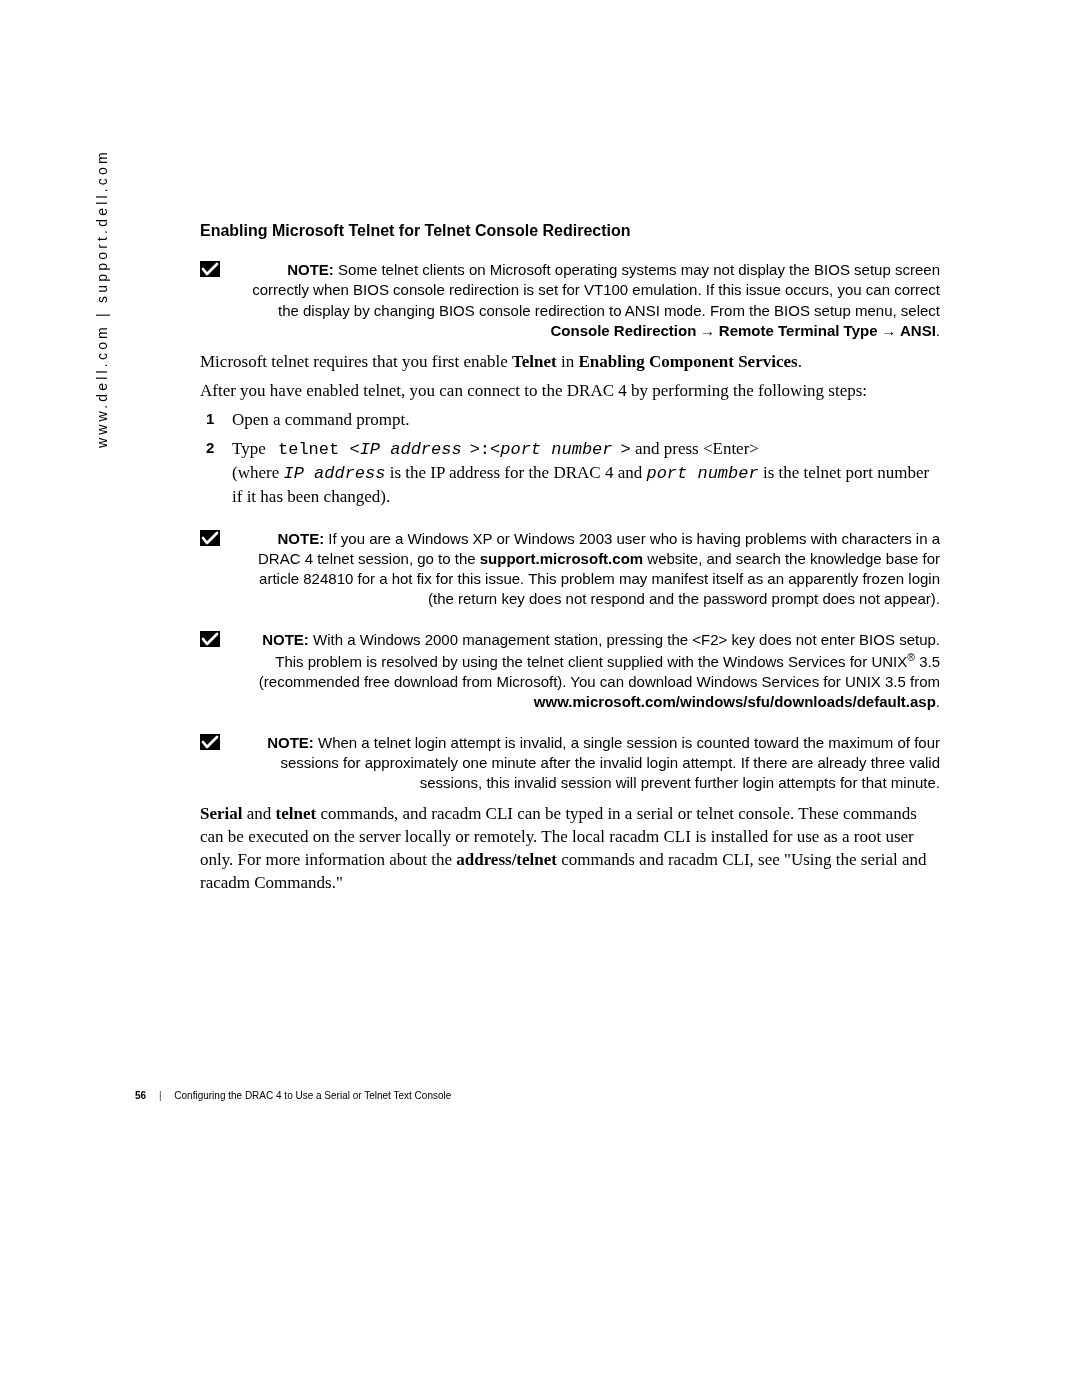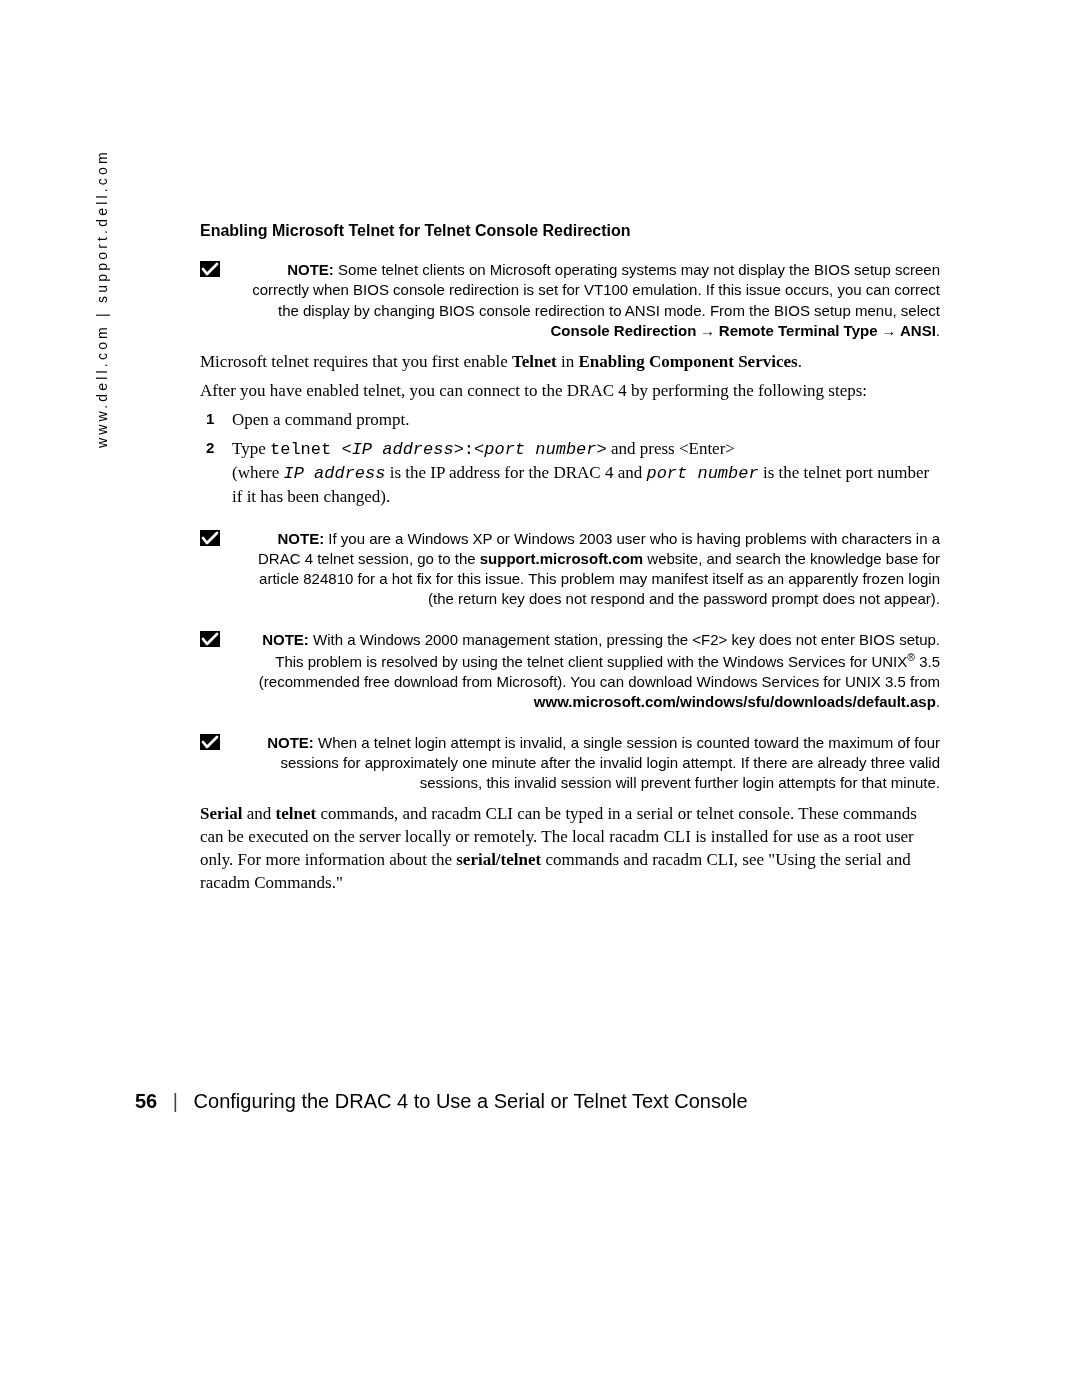--- a/index.html
+++ b/index.html
@@ -82,31 +82,31 @@
     font-family: "Helvetica Neue", Arial, sans-serif;
     font-weight: 700;
     font-size: 15px;
   }
   .h1 {
     font-family: "Helvetica Neue", Arial, sans-serif;
     font-weight: 700;
     font-size: 27px;
     margin: 26px 0 10px 0;
   }
-  .mono { font-family: "Courier New", Courier, monospace; }
+  .mono { font-family: "Courier New", Courier, monospace; margin-left: 8px; }
   .monoi { font-family: "Courier New", Courier, monospace; font-style: italic; }
   .arrow { font-family: Georgia, "Times New Roman", serif; }
   sup.reg { font-size: 0.7em; vertical-align: super; }
   .footer {
     position: absolute;
     left: 135px;
     top: 1090px;
     width: 820px;
     font-family: "Helvetica Neue", Arial, sans-serif;
-    font-size: 20px;
+    font-size: 10px;
   }
   .footer .sep { margin: 0 10px; color: #444; }
   .footer .pgnum { font-weight: 700; }
 </style>
 </head>
 <body>
 
 <div class="page">
 
   <div class="sidebar-text">www.dell.com | support.dell.com</div>
@@ -178,21 +178,21 @@
           <rect x="0" y="0" width="20" height="16" fill="#000"></rect>
           <path d="M3 8 L7 13 L17 3" stroke="#fff" stroke-width="2.8" fill="none" stroke-linecap="round" stroke-linejoin="round"></path>
         </svg>
       </span>
       <span>
         <span class="bold">NOTE:</span><span> When a telnet login attempt is invalid, a single session is counted toward the maximum of four sessions for approximately one minute after the invalid login attempt. If there are already three valid sessions, this invalid session will prevent further login attempts for that minute.</span>
       </span>
     </div>
 
     <p class="body-p">
-      <b>Serial</b><span> and </span><b>telnet</b><span> commands, and racadm CLI can be typed in a serial or telnet console. These commands can be executed on the server locally or remotely. The local racadm CLI is installed for use as a root user only. For more information about the </span><b>serial/telnet</b><span> commands and racadm CLI, see "Using the serial and racadm Commands."</span>
+      <b>Serial</b><span> and </span><b>telnet</b><span> commands, and racadm CLI can be typed in a serial or telnet console. These commands can be executed on the server locally or remotely. The local racadm CLI is installed for use as a root user only. For more information about the </span><b>address/telnet</b><span> commands and racadm CLI, see "Using the serial and racadm Commands."</span>
     </p>
 
   </div>
 
   <div class="footer">
     <span class="pgnum">56</span>
     <span class="sep">|</span>
     <span>Configuring the DRAC 4 to Use a Serial or Telnet Text Console</span>
   </div>
 

